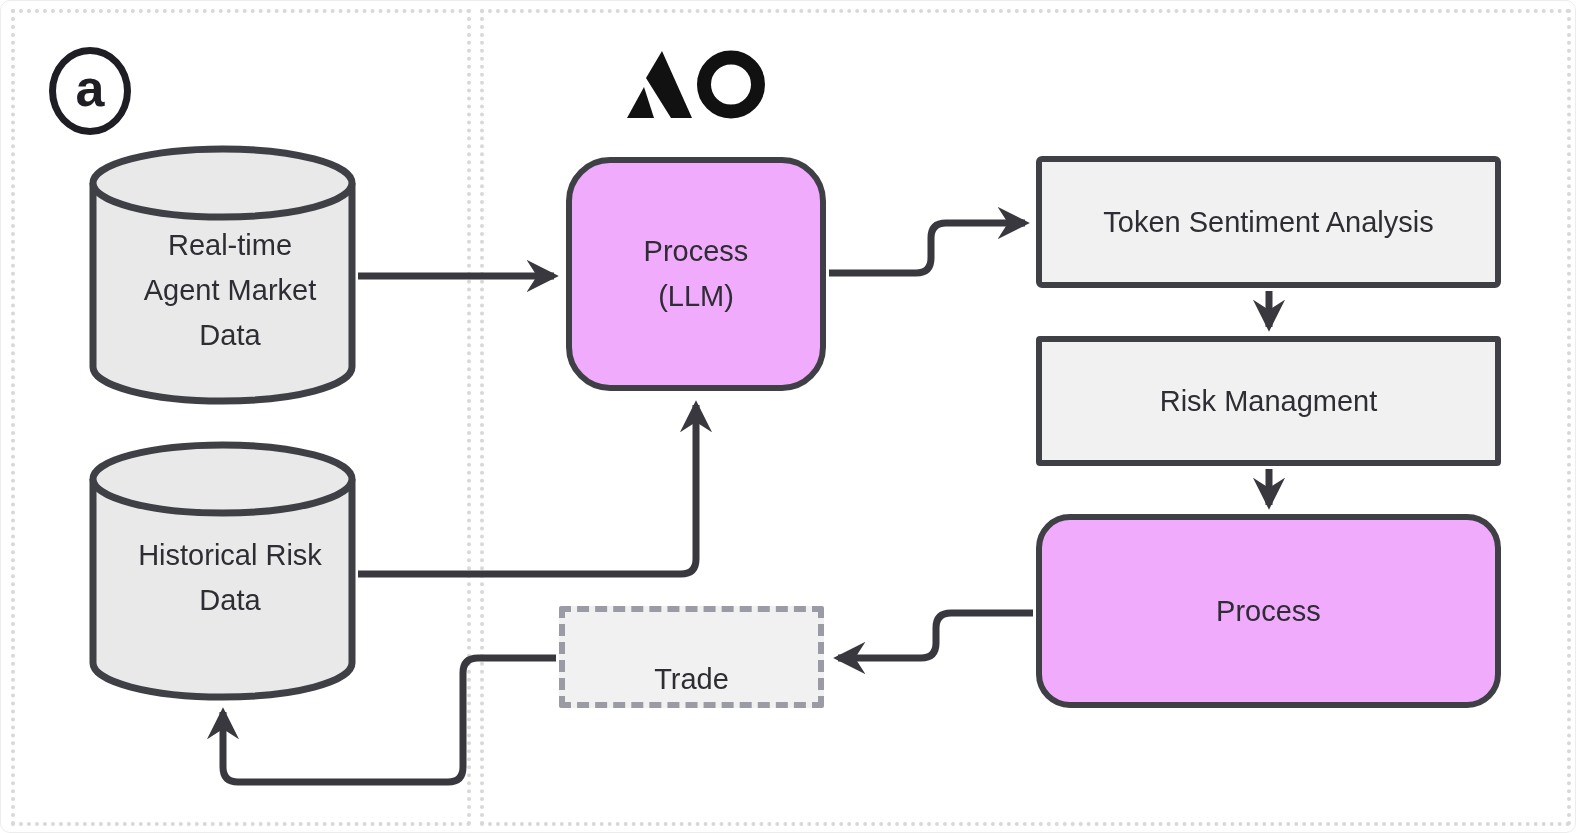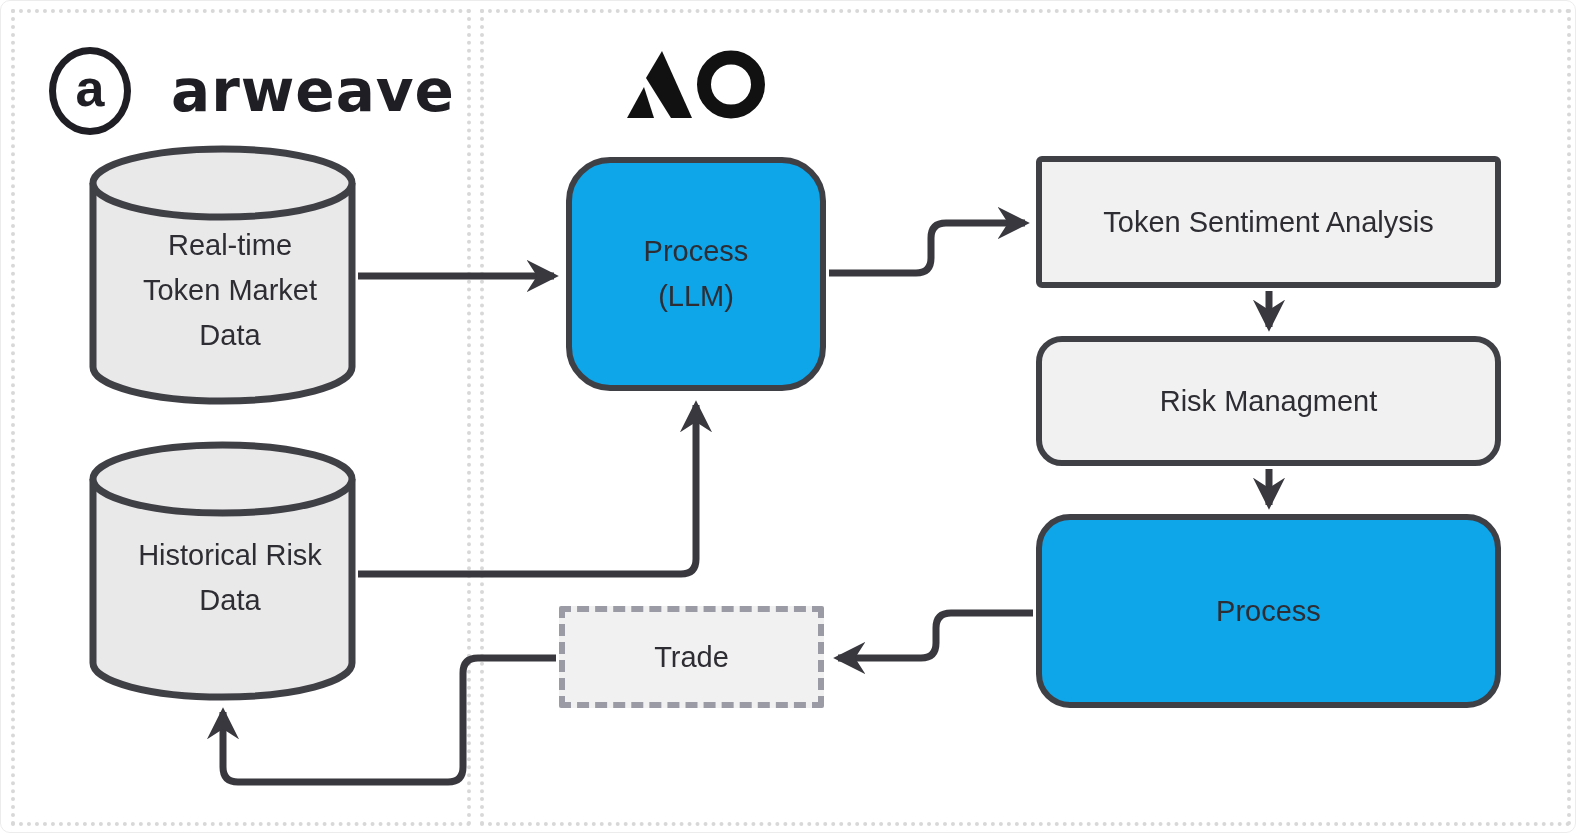--- a/index.html
+++ b/index.html
@@ -28,61 +28,60 @@
 
   
   .cyl{position:absolute;width:267px;height:262px;}
   .cyl svg{position:absolute;left:0;top:0;}
   .cyl .cyl-text{position:absolute;left:15px;right:0;top:78px;}
   .cyl2 .cyl-text{top:92px;}
 
   
   .box{position:absolute;box-sizing:border-box;border:6px solid #3f3f46;
        display:flex;align-items:center;justify-content:center;text-align:center;}
-  .box-purple{background:#0ea5e9;}
+  .box-purple{background:#f0abfc;}
   .box-gray{background:#f1f1f1;}
   .box-llm{left:565px;top:156px;width:260px;height:234px;border-radius:44px;}
   .box-tsa{left:1035px;top:155px;width:465px;height:132px;border-radius:6px;}
-  .box-risk{left:1035px;top:335px;width:465px;height:130px;border-radius:26px;}
+  .box-risk{left:1035px;top:335px;width:465px;height:130px;border-radius:4px;}
   .box-agent{left:1035px;top:513px;width:465px;height:194px;border-radius:34px;}
   .box-trade{left:558px;top:605px;width:265px;height:102px;border:6px dashed #9b9ba6;
-             background:#f1f1f1;border-radius:2px;}
+             background:#f1f1f1;border-radius:2px;align-items:flex-end;}
 
   
   .arrows{position:absolute;left:0;top:0;pointer-events:none;}
 </style>
 </head>
 <body>
 
 <div class="canvas">
 
   <div class="panel panel-left"></div>
   <div class="panel panel-right"></div>
 
   <div class="ar-logo">
     <div class="ar-circle">a</div>
-    <div class="ar-word">arweave</div>
   </div>
 
   <div class="ao-logo">
     <svg width="140" height="70" viewBox="0 0 140 70">
       <polygon points="35,1 65,68 44,68 19,28" fill="#111111"></polygon>
       <polygon points="17,37 27,68 0,68" fill="#111111"></polygon>
       <circle cx="104" cy="34.5" r="27" fill="none" stroke="#111111" stroke-width="14"></circle>
     </svg>
   </div>
 
   <div class="cyl cyl1" style="left:88px;top:144px;">
     <svg width="267" height="262" viewBox="0 0 267 262">
       <path d="M4 38 L4 222 A129.5 34 0 0 0 263 222 L263 38" fill="#e9e9e9" stroke="#3f3f46" stroke-width="7"></path>
       <ellipse cx="133.5" cy="38" rx="129.5" ry="34" fill="#e9e9e9" stroke="#3f3f46" stroke-width="7"></ellipse>
     </svg>
     <div class="cyl-text node-label">
       <div>Real-time</div>
-      <div>Token Market</div>
+      <div>Agent Market</div>
       <div>Data</div>
     </div>
   </div>
 
   <div class="cyl cyl2" style="left:88px;top:440px;">
     <svg width="267" height="262" viewBox="0 0 267 262">
       <path d="M4 38 L4 222 A129.5 34 0 0 0 263 222 L263 38" fill="#e9e9e9" stroke="#3f3f46" stroke-width="7"></path>
       <ellipse cx="133.5" cy="38" rx="129.5" ry="34" fill="#e9e9e9" stroke="#3f3f46" stroke-width="7"></ellipse>
     </svg>
     <div class="cyl-text node-label">

